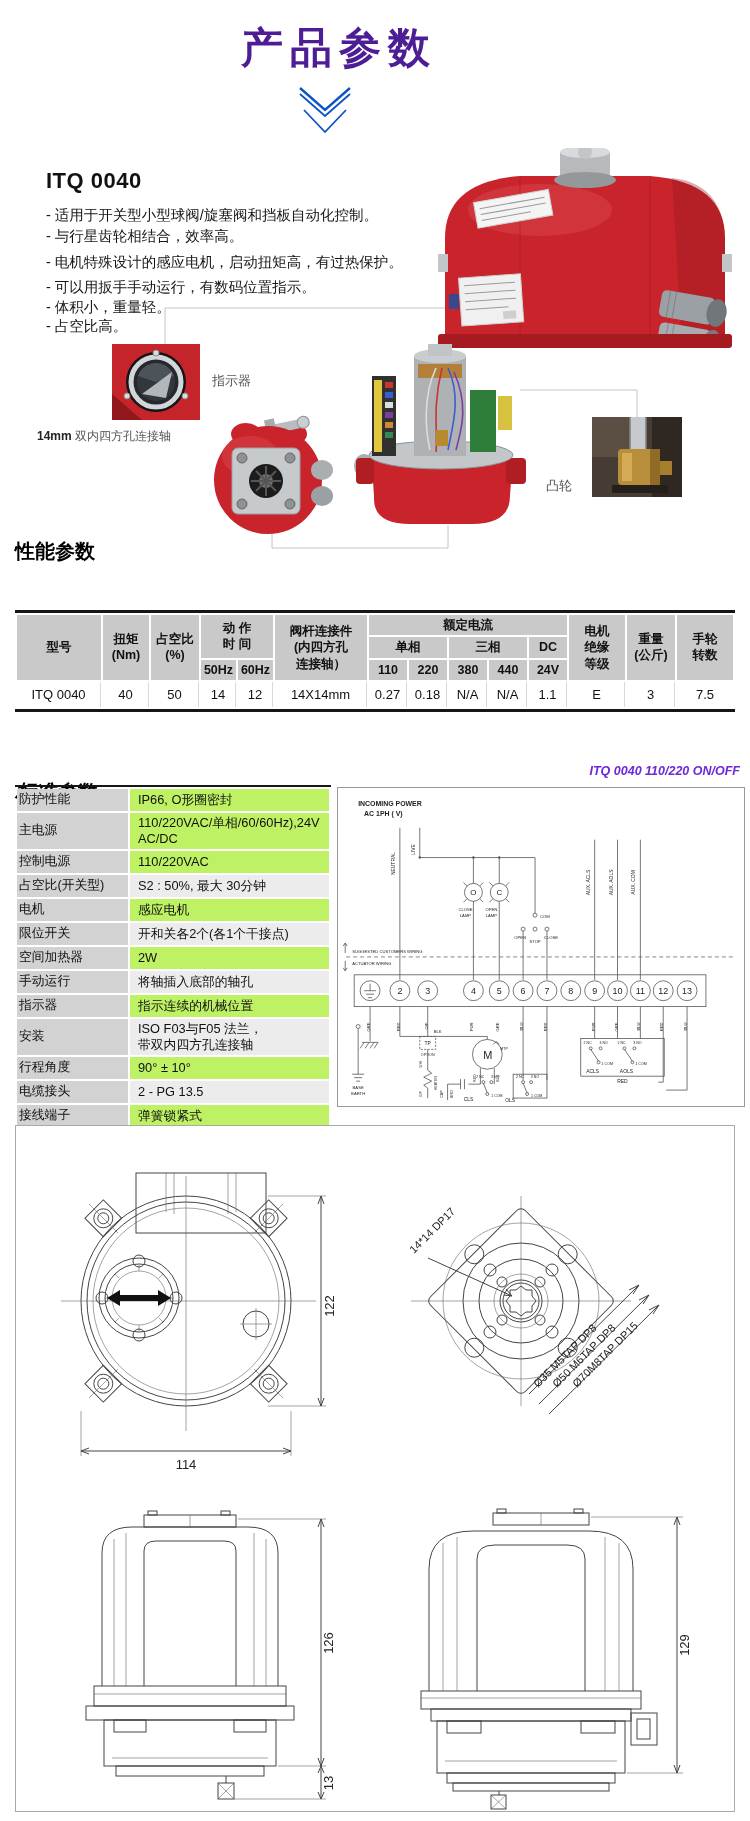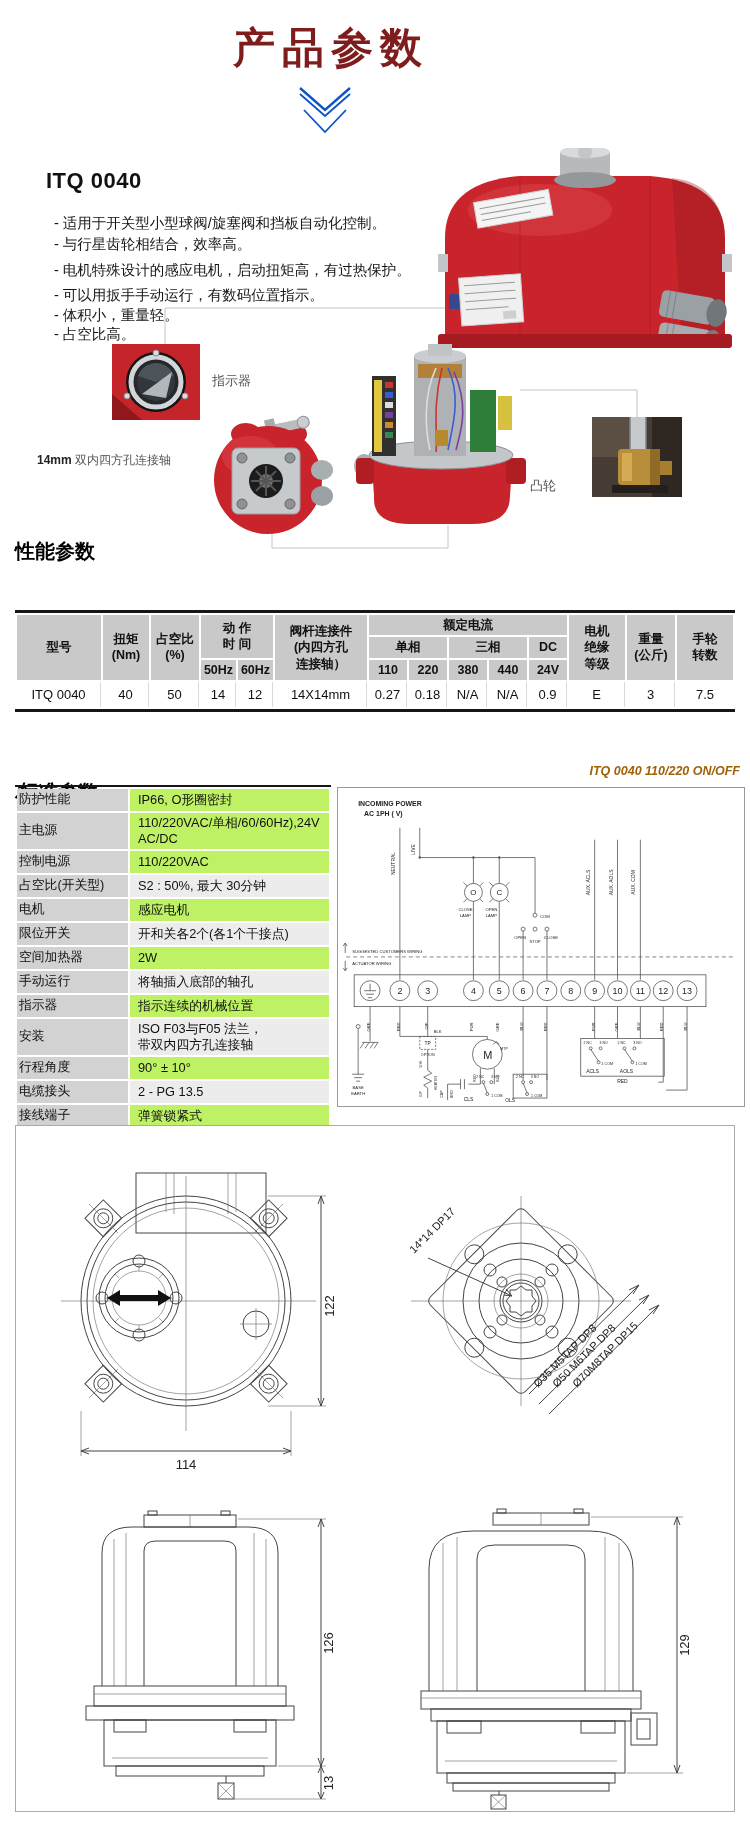--- a/index.html
+++ b/index.html
@@ -1,47 +1,47 @@
 <!DOCTYPE html>
 <html><head>
 <meta charset="utf-8">
 <style>
   html,body{margin:0;padding:0;background:#fff;}
   body{font-family:"Liberation Sans","DejaVu Sans",sans-serif;color:#111;}
   #page{position:relative;width:750px;height:1821px;background:#fff;overflow:hidden;}
 
-  .page-title{position:absolute;left:4px;top:20px;width:654px;text-align:center;
-    font-size:42px;font-weight:bold;color:#7f1d1d;letter-spacing:7px;}
+  .page-title{position:absolute;left:12px;top:20px;width:654px;text-align:center;
+    font-size:42px;font-weight:bold;color:#4c1d95;letter-spacing:7px;}
   .chevron{position:absolute;left:296px;top:86px;}
 
   .model{position:absolute;left:46px;top:168px;font-size:22px;font-weight:bold;letter-spacing:.5px;}
-  .features{position:absolute;left:46px;top:206px;width:390px;list-style:none;margin:8px;padding:0;}
+  .features{position:absolute;left:46px;top:206px;width:390px;list-style:none;margin:0;padding:0;}
   .features li{font-size:14.5px;line-height:18px;color:#151515;}
   .features li:nth-child(1){margin-bottom:3px;}
   .features li:nth-child(2){margin-bottom:8px;}
   .features li:nth-child(3){margin-bottom:7px;}
   .features li:nth-child(4){margin-bottom:2px;}
   .features li:nth-child(5){margin-bottom:1px;}
 
   .photo{position:absolute;}
   .photo-caption{position:absolute;font-size:13px;color:#555;}
-  .shaft-caption{position:absolute;left:37px;top:452px;font-size:12px;color:#555;width:180px;}
+  .shaft-caption{position:absolute;left:37px;top:428px;font-size:12px;color:#555;width:180px;}
   .shaft-caption b{color:#222;}
 
   .h1{position:absolute;left:15px;font-size:20px;font-weight:bold;color:#000;}
 
   table.perf{position:absolute;left:15px;top:610px;width:720px;border-collapse:separate;
     border-spacing:2px;border-top:3px solid #161616;border-bottom:3px solid #161616;}
   table.perf td{text-align:center;vertical-align:middle;}
   td.hc{background:#c9c9c9;font-weight:bold;font-size:12.5px;line-height:1.3;white-space:pre-line;padding:2px 0;}
   td.dc{background:#fff;font-size:13px;padding:5px 0;border-right:1px solid #d9d9d9;}
   td.dc:last-child{border-right:none;}
 
   .diag-title{position:absolute;left:380px;top:764px;width:360px;text-align:right;
-    font-size:12.5px;font-weight:bold;font-style:italic;color:#a16207;}
+    font-size:12.5px;font-weight:bold;font-style:italic;color:#6d28d9;}
 
   table.std{position:absolute;left:15px;top:785px;width:316px;border-collapse:separate;
     border-spacing:2px;border-top:2px solid #161616;}
   table.std td{font-size:12.8px;line-height:1.25;vertical-align:middle;}
   td.sl{background:#d2d2d2;font-weight:normal;padding:2px 5px 4px 2px;width:104px;}
   td.sv{background:#bef264;padding:2px 2px 2px 8px;white-space:pre-line;}
   tr.alt td.sv{background:#ececec;}
 
   .diagram-box{position:absolute;left:337px;top:787px;width:406px;height:318px;border:1px solid #999;background:#fff;}
   .draw-box{position:absolute;left:15px;top:1125px;width:718px;height:685px;border:1px solid #aaa;background:#fff;}
@@ -188,21 +188,21 @@
     <rect x="60" y="0" width="30" height="80" fill="#2f2822"></rect>
     <rect x="0" y="0" width="38" height="40" fill="#5a4f42"></rect>
     <rect x="38" y="0" width="16" height="34" fill="#c6cacd"></rect>
     <path d="M38,0 V34 M54,0 V34" stroke="#7d8184" stroke-width="1.5"></path>
     <rect x="26" y="32" width="42" height="36" rx="4" fill="#b98e3b"></rect>
     <rect x="30" y="36" width="10" height="28" fill="#d3ac55"></rect>
     <rect x="58" y="32" width="10" height="36" fill="#8f6b26"></rect>
     <rect x="68" y="44" width="12" height="14" fill="#a57f2d"></rect>
     <rect x="20" y="68" width="56" height="8" fill="#241f1a"></rect>
   </svg>
-  <div class="photo-caption" style="left:530px;top:477px;">凸轮</div>
+  <div class="photo-caption" style="left:546px;top:477px;">凸轮</div>
 
   <div class="h1" style="top:538px;">性能参数</div>
 
   <table class="perf">
     <colgroup>
       <col style="width:84px">
         <col style="width:46px">
         <col style="width:48px">
       <col style="width:35px">
         <col style="width:35px">
@@ -255,21 +255,21 @@
       <td class="dc">ITQ 0040</td>
       <td class="dc">40</td>
       <td class="dc">50</td>
       <td class="dc">14</td>
       <td class="dc">12</td>
       <td class="dc">14X14mm</td>
       <td class="dc">0.27</td>
       <td class="dc">0.18</td>
       <td class="dc">N/A</td>
       <td class="dc">N/A</td>
-      <td class="dc">0.9</td>
+      <td class="dc">1.1</td>
       <td class="dc">E</td>
       <td class="dc">3</td>
       <td class="dc">7.5</td>
     </tr>
   </tbody>
     </table>
 
   <div class="h1" style="top:779px;font-style:italic;">标准参数</div>
   <div class="diag-title">ITQ 0040 110/220 ON/OFF</div>
 

